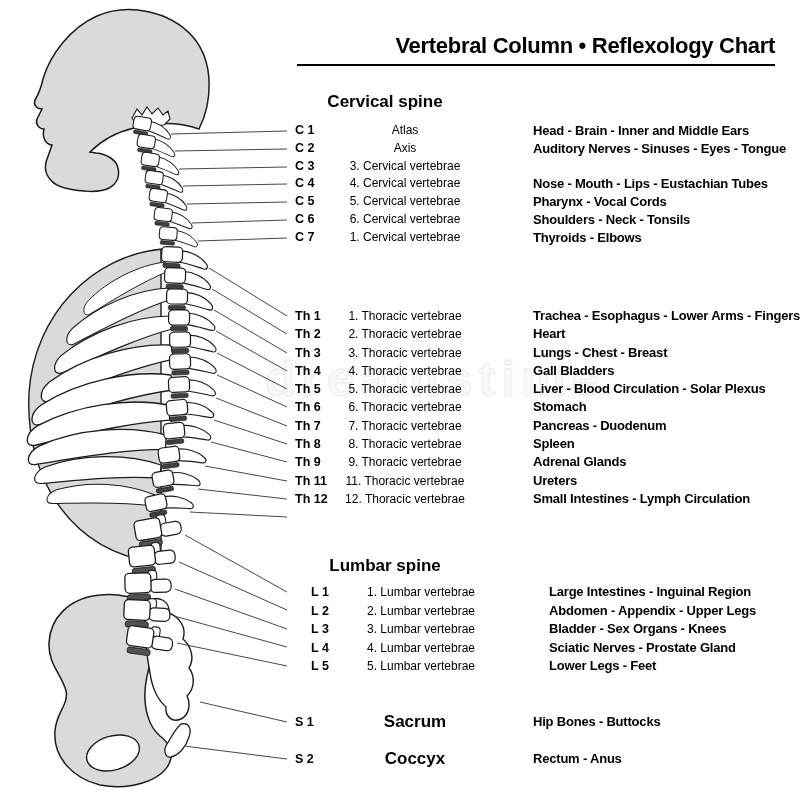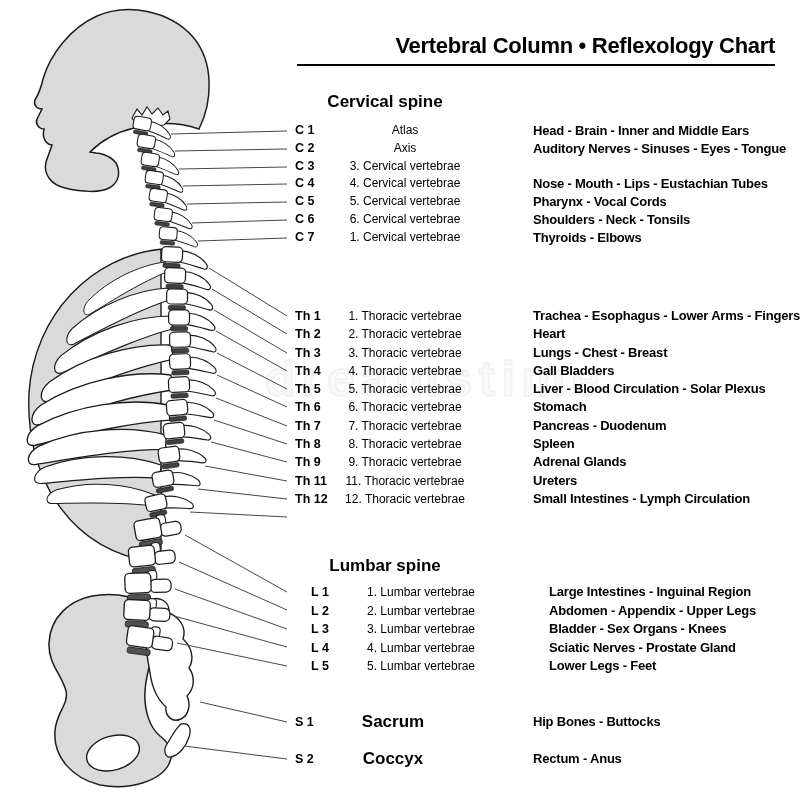--- a/index.html
+++ b/index.html
@@ -30,21 +30,21 @@
   .rows-cervical{top:122px;--rh:17.83px;}
   .rows-thoracic{top:307px;--rh:18.3px;}
   .rows-lumbar{top:583px;margin-left:16px;--rh:18.5px;}
   .row{position:relative;height:var(--rh,18px);}
   .row span{position:absolute;top:0;line-height:var(--rh,18px);white-space:nowrap;}
   .lvl{left:2px;font-size:12.5px;font-weight:bold;}
   .vname{left:22px;width:180px;text-align:center;font-size:12px;font-weight:normal;}
   .desc{left:210px;font-size:13px;font-weight:bold;letter-spacing:-0.2px;padding-left:30px;}
   .sacral-row{position:absolute;left:293px;width:505px;height:18px;--rh:18px;}
   .sacral-row span{position:absolute;top:0;line-height:18px;white-space:nowrap;text-align:center;}
-  .sacral-row .bigname{left:10px;width:180px;text-align:center;font-size:17px;font-weight:bold;}
+  .sacral-row .bigname{left:10px;width:180px;text-align:center;font-size:17px;font-weight:bold;padding-left:22px;}
   .row-s1{top:713px;}
   .row-s2{top:750px;}
 </style>
 </head>
 <body>
 
 <div class="stage">
 
   <svg class="skeleton-svg" viewBox="0 0 800 800">
     <defs>

